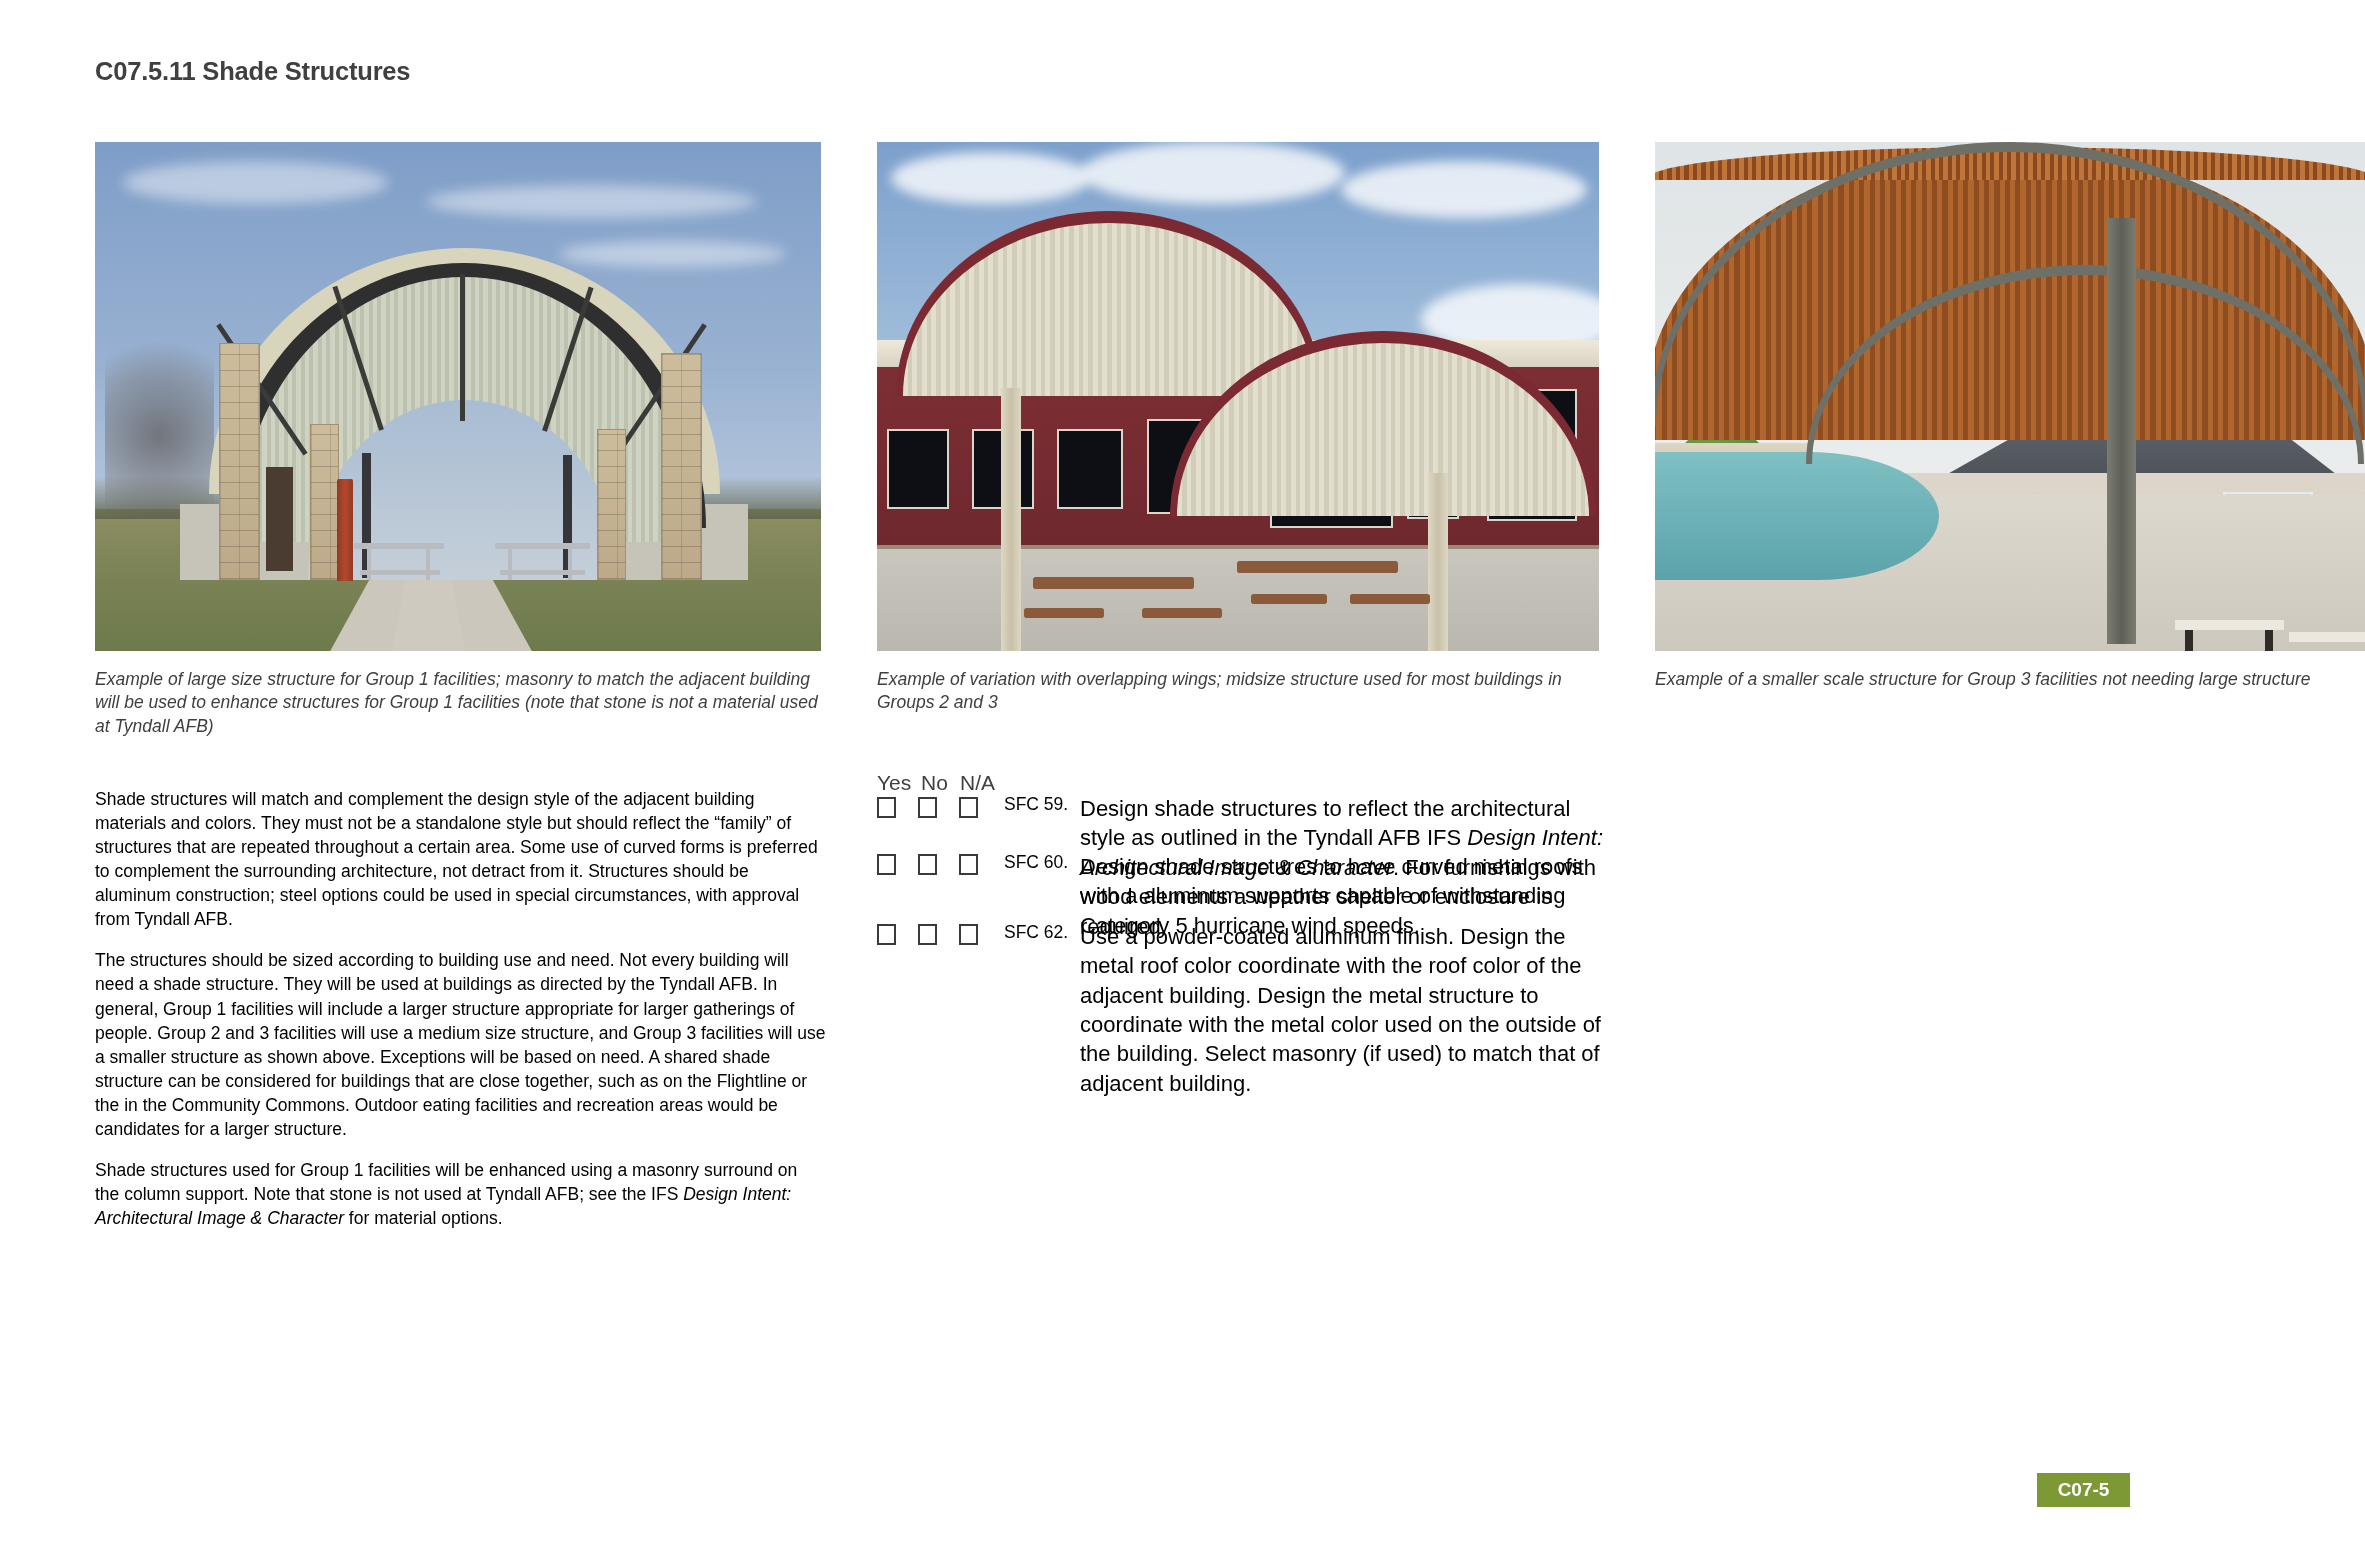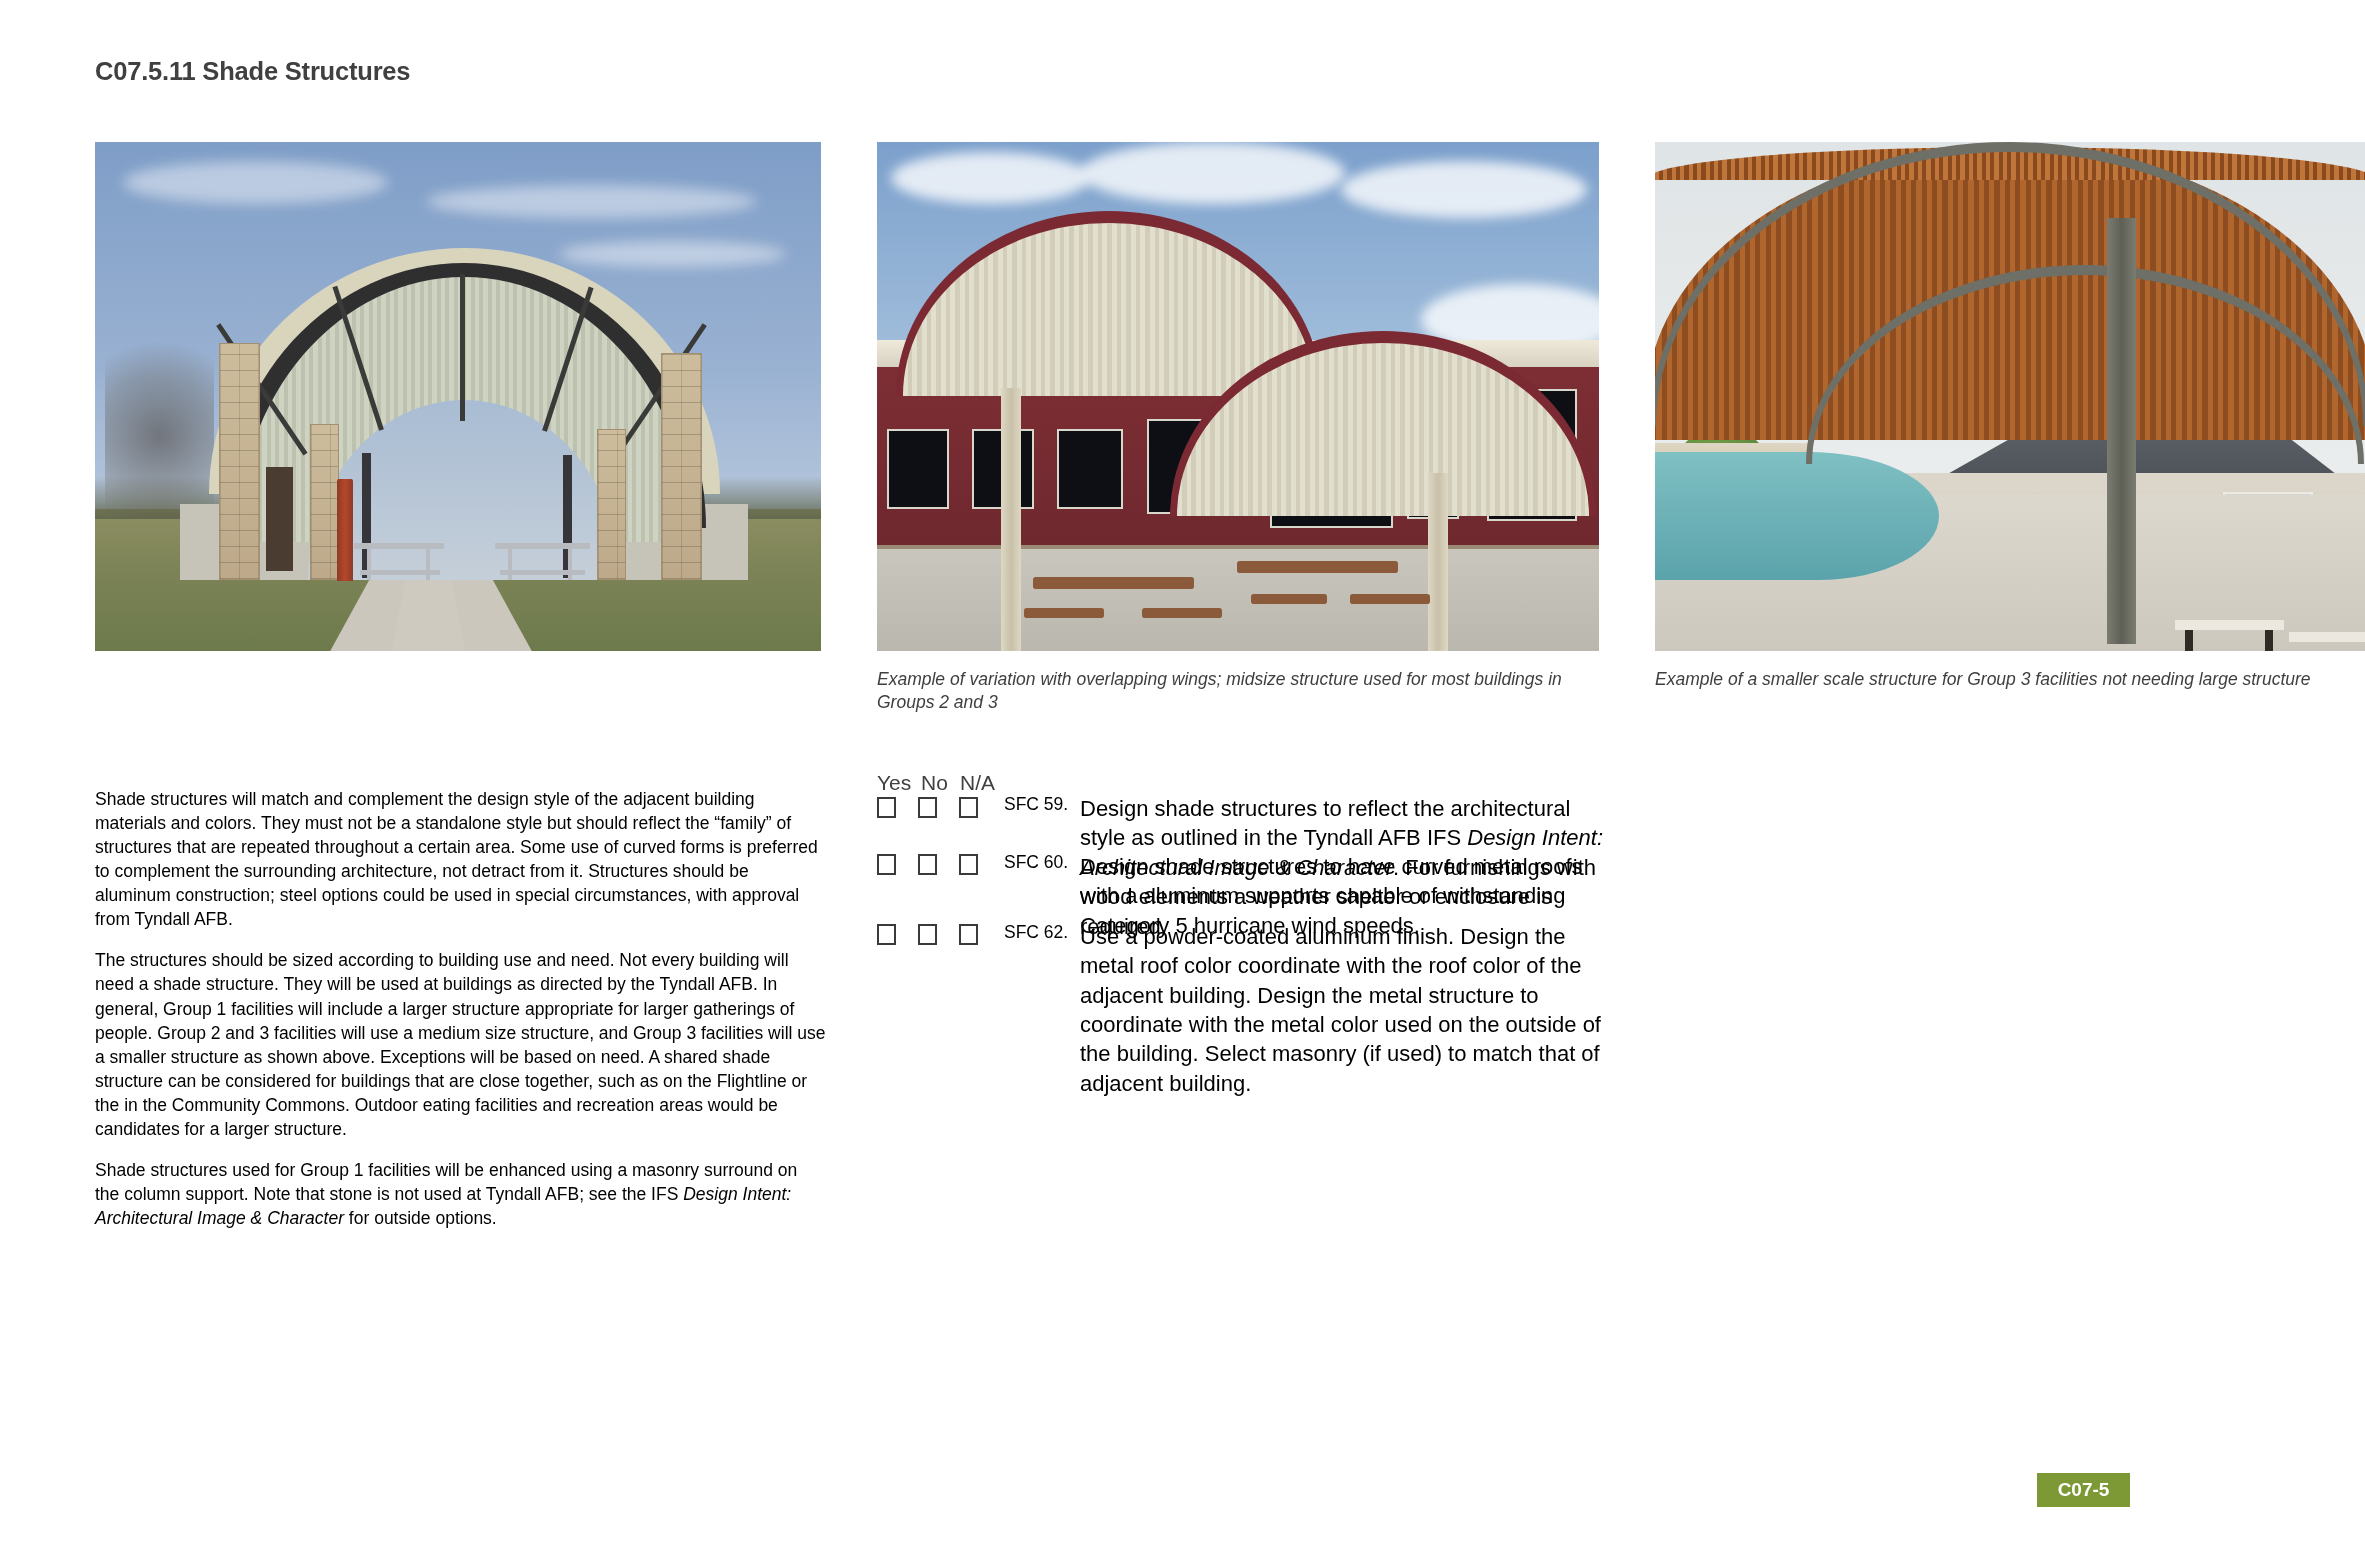--- a/index.html
+++ b/index.html
@@ -336,27 +336,28 @@
     <div class="tbl3leg" style="left:610px; top:488px; width:7.6px; height:43px;"></div>
 
     <div class="canopy"></div>
     <div class="canopy-edge"></div>
     <div class="steelarch" style="left:-4.7px; top:0px; width:719px; height:284px;"></div>
     <div class="steelarch" style="left:151px; top:123px; width:558px; height:199px;"></div>
     <div class="mast" style="left:452px; top:76px; height:426px;"></div>
 
   </div>
 
+  <div class="caption c1">Example of large size structure for Group 1 facilities; masonry to match the adjacent building will be used to enhance structures for Group 1 facilities (note that stone is not a material used at Tyndall AFB)</div>
   <div class="caption c2">Example of variation with overlapping wings; midsize structure used for most buildings in Groups 2 and 3</div>
   <div class="caption c3">Example of a smaller scale structure for Group 3 facilities not needing large structure</div>
 
   <div class="body-col">
     <p>Shade structures will match and complement the design style of the adjacent building materials and colors. They must not be a standalone style but should reflect the “family” of structures that are repeated throughout a certain area. Some use of curved forms is preferred to complement the surrounding architecture, not detract from it. Structures should be aluminum construction; steel options could be used in special circumstances, with approval from Tyndall AFB.</p>
     <p>The structures should be sized according to building use and need.  Not every building will need a shade structure. They will be used at buildings as directed by the Tyndall AFB. In general, Group 1 facilities will include a larger structure appropriate for larger gatherings of people. Group 2 and 3 facilities will use a medium size structure, and Group 3 facilities will use a smaller structure as shown above. Exceptions will be based on need. A shared shade structure can be considered for buildings that are close together, such as on the Flightline or the in the Community Commons. Outdoor eating facilities and recreation areas would be candidates for a larger structure.</p>
-    <p><span>Shade structures used for Group 1 facilities will be enhanced using a masonry surround on the column support. Note that stone is not used at Tyndall AFB; see the IFS </span><em>Design Intent: Architectural Image &amp; Character</em><span> for outside options.</span></p>
+    <p><span>Shade structures used for Group 1 facilities will be enhanced using a masonry surround on the column support. Note that stone is not used at Tyndall AFB; see the IFS </span><em>Design Intent: Architectural Image &amp; Character</em><span> for material options.</span></p>
   </div>
 
   <div class="check-col">
 
     <div class="yna-head">
       <span class="h-yes">Yes</span>
       <span class="h-no">No</span>
       <span class="h-na">N/A</span>
     </div>
 

